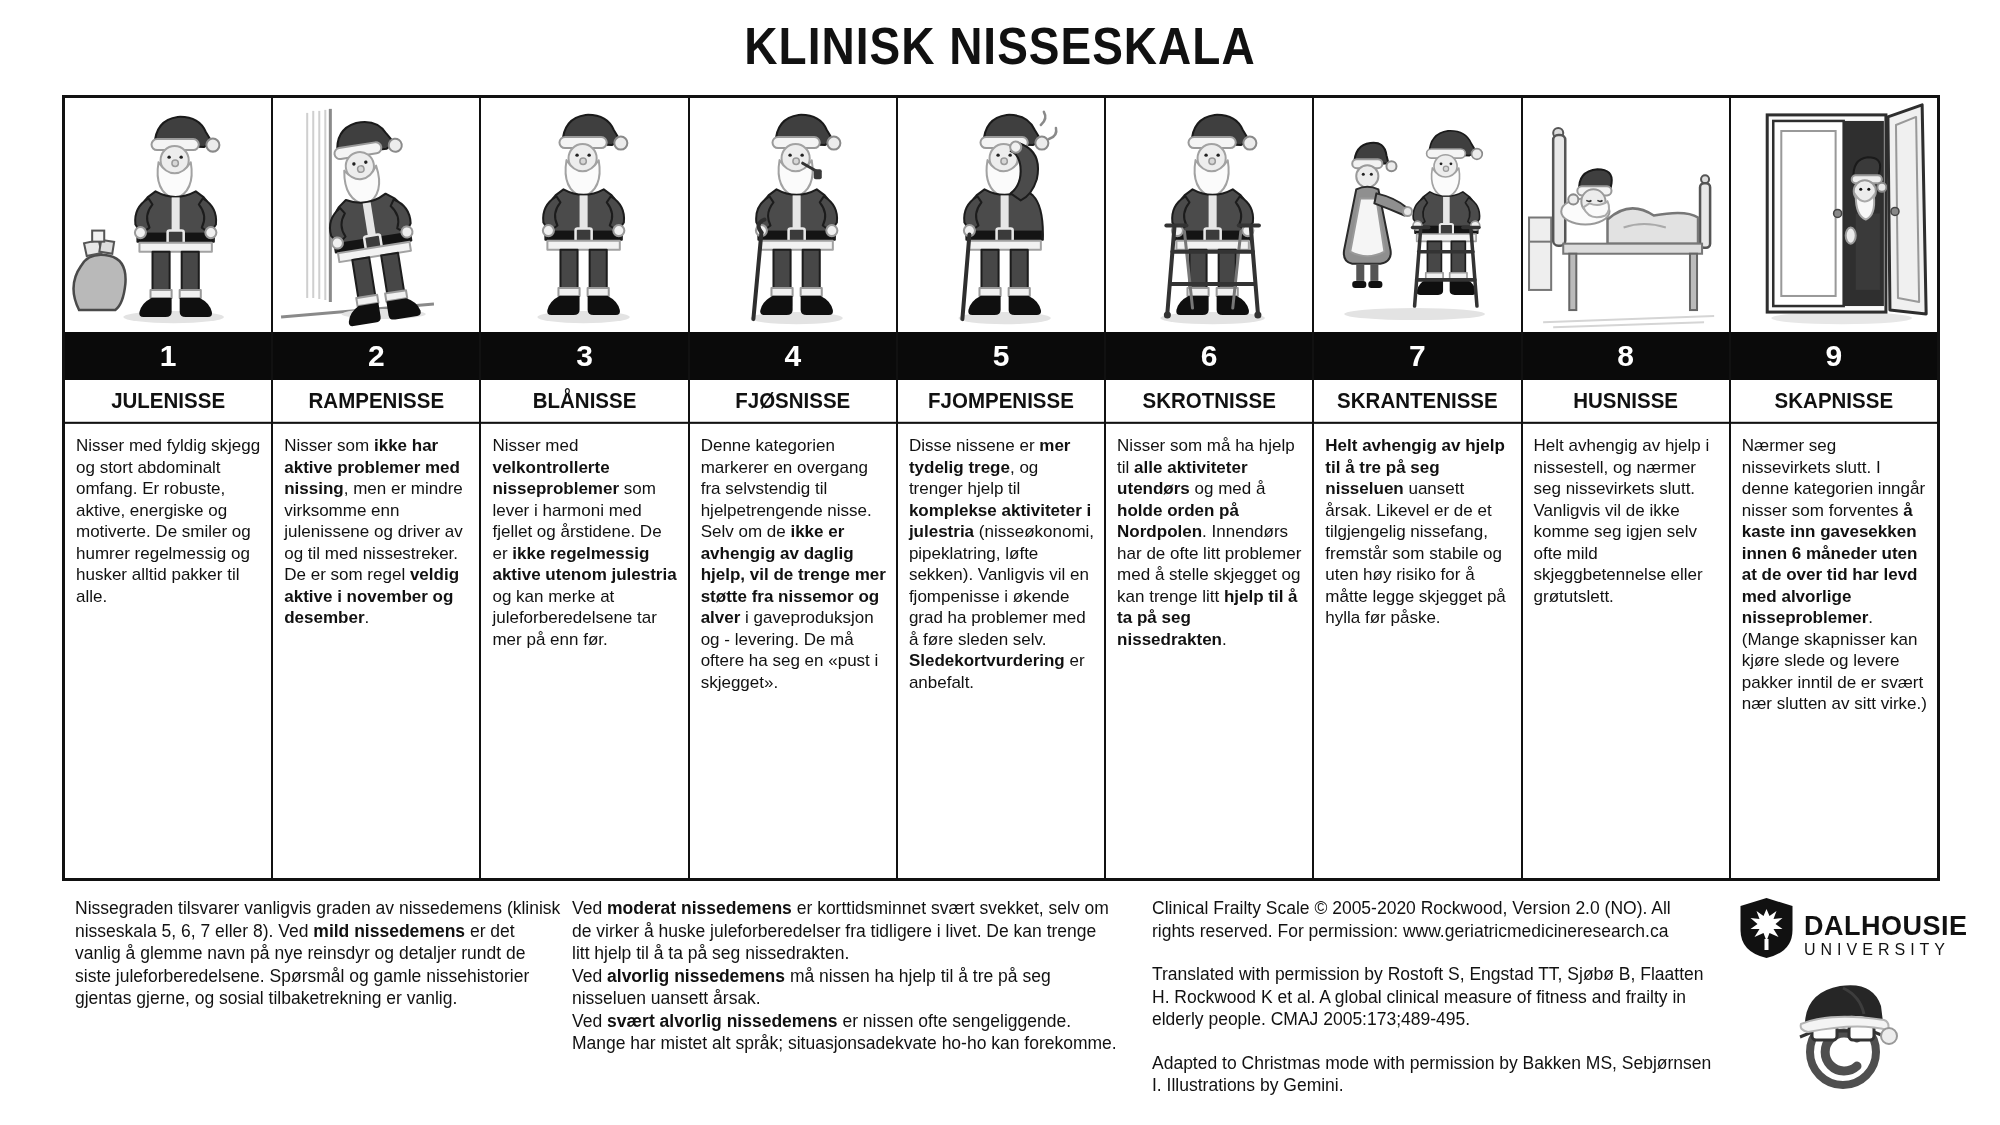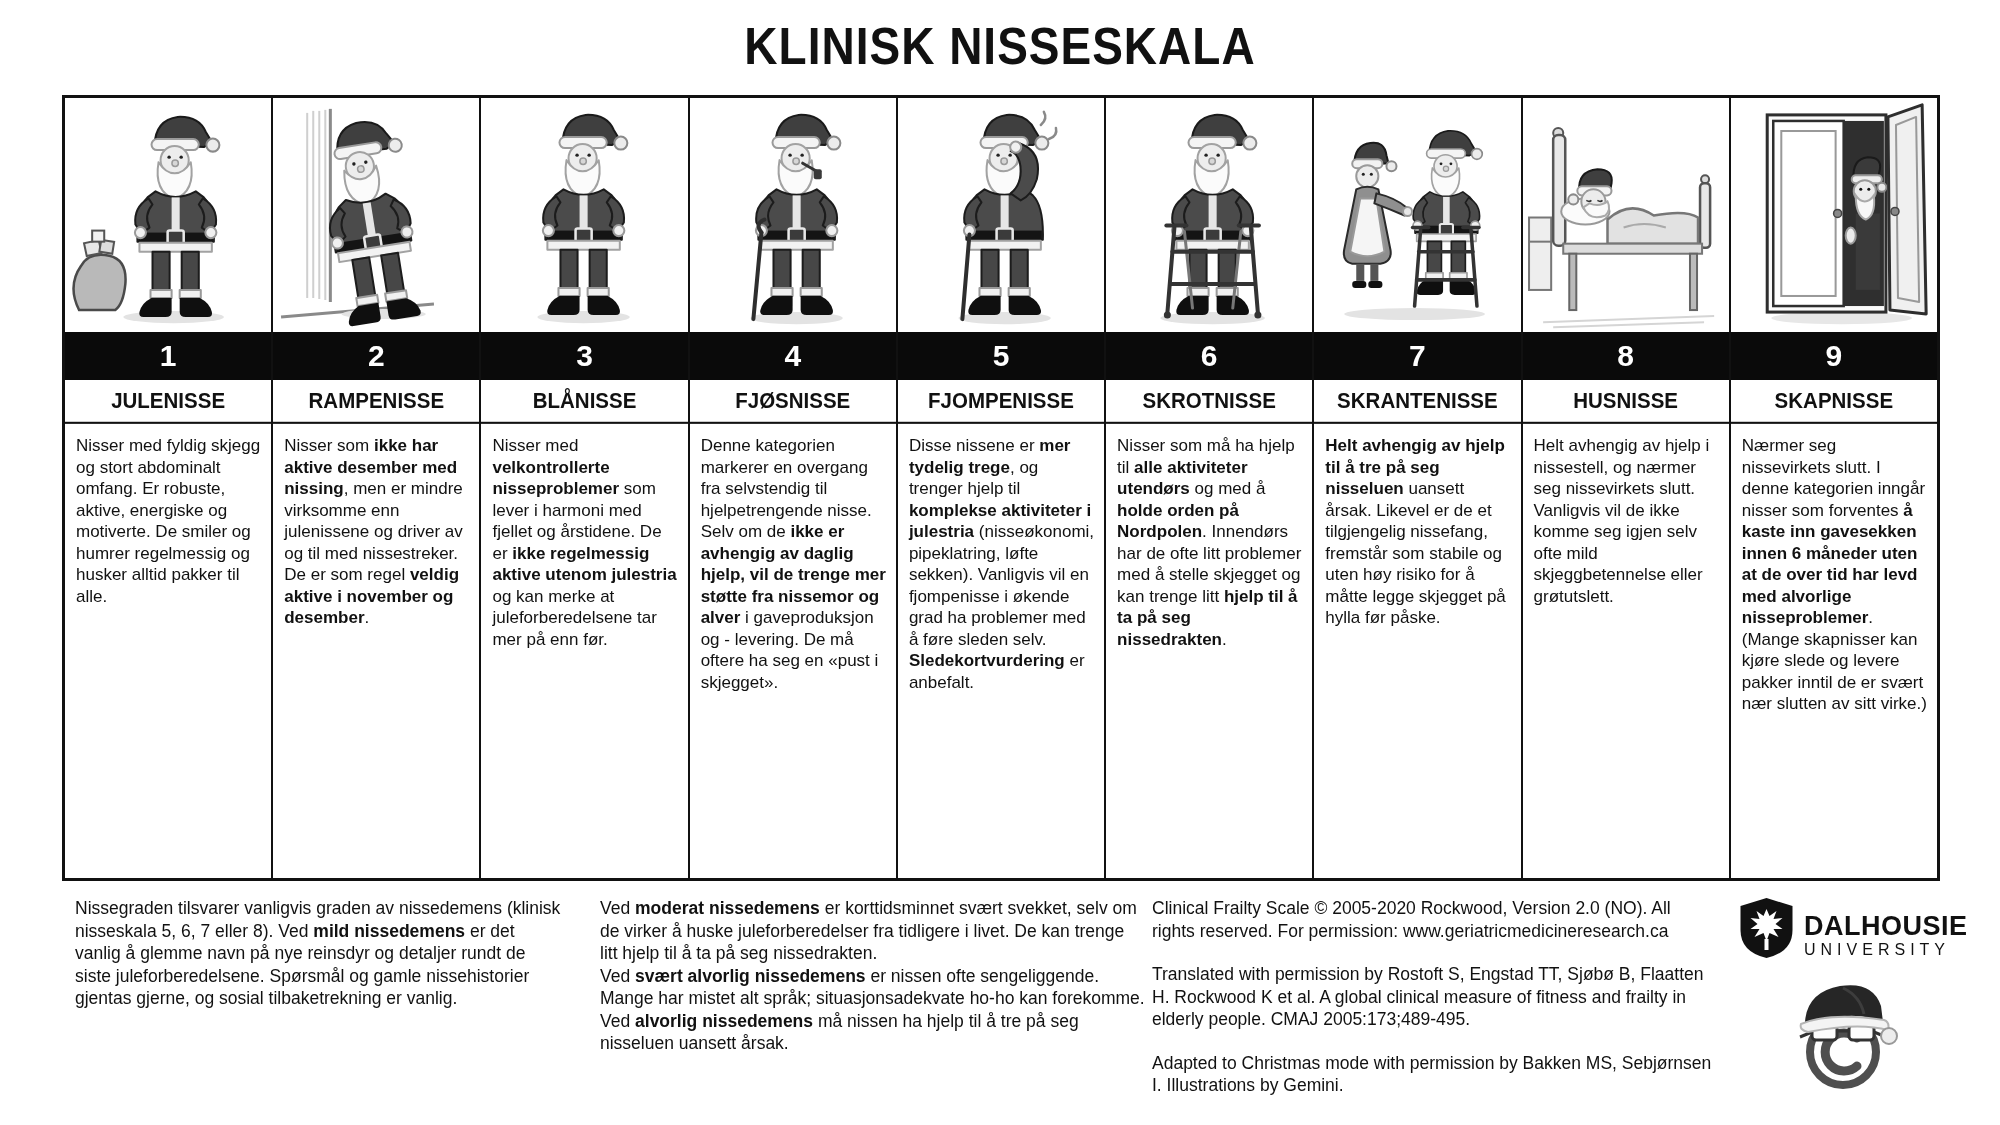--- a/index.html
+++ b/index.html
@@ -28,21 +28,21 @@
   .cell-name {
     height:43px; border-bottom:2px solid #111; display:flex; align-items:center;
     justify-content:center; font-weight:bold; font-size:20.5px; letter-spacing:0;
     transform:scaleY(1.04); transform-origin:center;
   }
   .cell-desc { flex:1; padding:12px 9px 23px 11px; font-size:17px; line-height:21.5px; }
   .cell-desc b { font-weight:bold; }
   .fn { position:absolute; font-size:17.5px; line-height:22.5px; }
   .fn b { font-weight:bold; }
   .fn-left  { left:75px;  top:897px; width:488px; }
-  .fn-mid   { left:600px; top:897px; width:545px; }
+  .fn-mid   { left:572px; top:897px; width:545px; }
   .fn-right { left:1152px; top:897px; width:560px; }
   .fn-right .para + .para { margin-top:21px; }
   .dal-logo { position:absolute; left:1738px; top:896px; width:210px; display:flex; align-items:flex-end; gap:9px; }
   .dal-shield { width:57px; height:64px; flex:0 0 auto; }
   .dal-text  { display:flex; flex-direction:column; }
   .dal-line1 { font-size:27px; font-weight:bold; letter-spacing:0.5px; line-height:28px; }
   .dal-line2 { font-size:16px; letter-spacing:5px; line-height:20px; }
   .c-santa { position:absolute; left:1788px; top:976px; width:110px; height:118px; }
   .c-santa svg { width:100%; height:100%; display:block; }
 </style>
@@ -119,21 +119,21 @@
         <ellipse cx="110" cy="214" rx="42" ry="5" fill="#e3e3e3"></ellipse>
         <g transform="translate(30,10) rotate(-9 80 200)">
           <use href="#sym-santa-core"></use>
           <use href="#sym-arm-l"></use>
           <use href="#sym-arm-r"></use>
         </g>
       </svg>
     </div>
     <div class="cell-num">2</div>
     <div class="cell-name">RAMPENISSE</div>
-    <div class="cell-desc">Nisser som <b>ikke har aktive desember med nissing</b>, men er mindre virksomme enn julenissene og driver av og til med nissestreker. De er som regel <b>veldig aktive i november og desember</b>.</div>
+    <div class="cell-desc">Nisser som <b>ikke har aktive problemer med nissing</b>, men er mindre virksomme enn julenissene og driver av og til med nissestreker. De er som regel <b>veldig aktive i november og desember</b>.</div>
   </div>
 
   <div class="col">
     <div class="cell-illus">
       <svg viewBox="0 0 205 231">
         <ellipse cx="102" cy="217" rx="46" ry="6" fill="#e3e3e3"></ellipse>
         <use href="#sym-santa-core" transform="translate(22,4)"></use>
         <use href="#sym-arm-l" transform="translate(22,4)"></use>
         <use href="#sym-arm-r" transform="translate(22,4)"></use>
       </svg>
@@ -307,22 +307,22 @@
     <div class="cell-name">SKAPNISSE</div>
     <div class="cell-desc">Nærmer seg nissevirkets slutt. I denne kategorien inngår nisser som forventes <b>å kaste inn gavesekken innen 6 måneder uten at de over tid har levd med alvorlige nisseproblemer</b>. (Mange skapnisser kan kjøre slede og levere pakker inntil de er svært nær slutten av sitt virke.)</div>
   </div>
 
 </div>
 
 <div class="fn fn-left">Nissegraden tilsvarer vanligvis graden av nissedemens (klinisk nisseskala 5, 6, 7 eller 8). Ved <b>mild nissedemens</b> er det vanlig å glemme navn på nye reinsdyr og detaljer rundt de siste juleforberedelsene. Spørsmål og gamle nissehistorier gjentas gjerne, og sosial tilbaketrekning er vanlig.</div>
 
 <div class="fn fn-mid">
   <div>Ved <b>moderat nissedemens</b> er korttidsminnet svært svekket, selv om de virker å huske juleforberedelser fra tidligere i livet. De kan trenge litt hjelp til å ta på seg nissedrakten.</div>
+  <div>Ved <b>alvorlig nissedemens</b> må nissen ha hjelp til å tre på seg nisseluen uansett årsak.</div>
   <div>Ved <b>svært alvorlig nissedemens</b> er nissen ofte sengeliggende. Mange har mistet alt språk; situasjonsadekvate ho-ho kan forekomme.</div>
-  <div>Ved <b>alvorlig nissedemens</b> må nissen ha hjelp til å tre på seg nisseluen uansett årsak.</div>
 </div>
 
 <div class="fn fn-right">
   <div class="para">Clinical Frailty Scale © 2005-2020 Rockwood, Version 2.0 (NO). All rights reserved. For permission: www.geriatricmedicineresearch.ca</div>
   <div class="para">Translated with permission by Rostoft S, Engstad TT, Sjøbø B, Flaatten H. Rockwood K et al. A global clinical measure of fitness and frailty in elderly people. CMAJ 2005:173;489-495.</div>
   <div class="para">Adapted to Christmas mode with permission by Bakken MS, Sebjørnsen I. Illustrations by Gemini.</div>
 </div>
 
 <div class="dal-logo">
   <svg class="dal-shield" viewBox="0 0 56 64">

